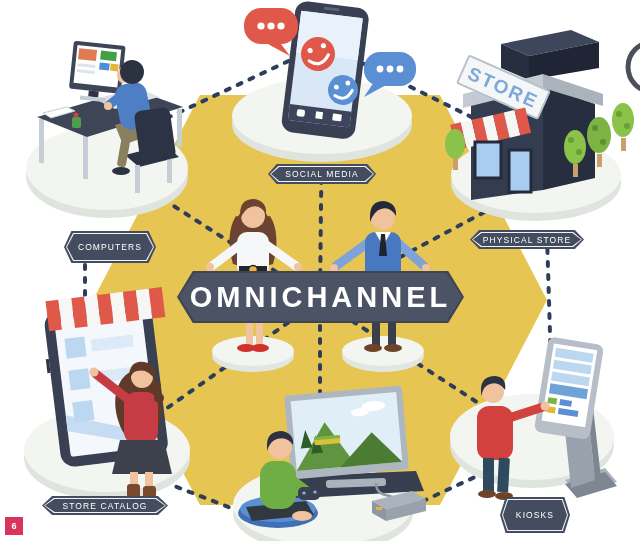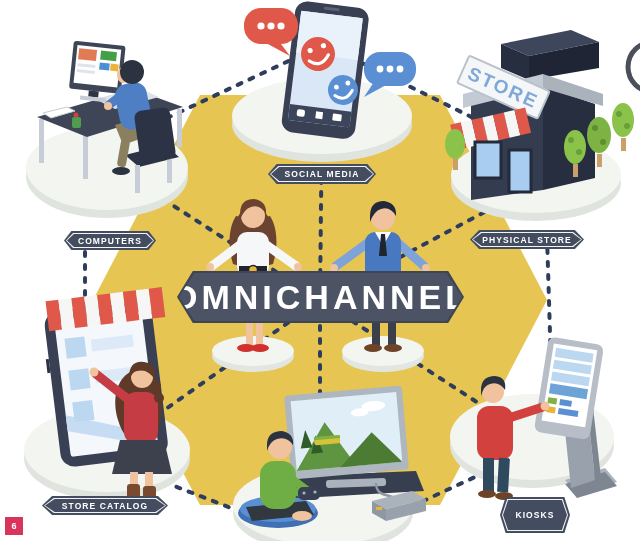--- a/index.html
+++ b/index.html
@@ -10,29 +10,29 @@
   .stage svg{position:absolute;left:0;top:0;}
   
   .badge{position:absolute;}
   .badge .b1{position:absolute;inset:0;background:#444d60;
     clip-path:polygon(0% 50%,8% 0%,92% 0%,100% 50%,92% 100%,8% 100%);}
   .badge .b2{position:absolute;inset:2px;background:#f4f5f2;
     clip-path:polygon(0% 50%,8% 0%,92% 0%,100% 50%,92% 100%,8% 100%);}
   .badge .b3{position:absolute;inset:3px;background:#444d60;
     clip-path:polygon(0% 50%,8% 0%,92% 0%,100% 50%,92% 100%,8% 100%);
     display:flex;align-items:center;justify-content:center;
-    color:#ffffff;font-size:8.5px;font-weight:bold;letter-spacing:1.1px;white-space:nowrap;}
+    color:#ffffff;font-size:8.5px;font-weight:normal;letter-spacing:1.1px;white-space:nowrap;}
   
   .banner{position:absolute;left:177px;top:271px;width:287px;height:52px;}
   .banner .edge{position:absolute;inset:0;background:#3d4556;
     clip-path:polygon(0% 50%,5.5% 0%,94.5% 0%,100% 50%,94.5% 100%,5.5% 100%);}
   .banner .core{position:absolute;inset:2px;background:#4b5365;
     clip-path:polygon(0% 50%,5.5% 0%,94.5% 0%,100% 50%,94.5% 100%,5.5% 100%);
     display:flex;align-items:center;justify-content:center;
-    color:#fff;font-size:34px;font-weight:bold;letter-spacing:4px;white-space:nowrap;}
+    color:#fff;font-size:29px;font-weight:bold;letter-spacing:4px;white-space:nowrap;}
   
   .page-badge{position:absolute;left:5px;top:517px;width:18px;height:18px;background:#d8345c;
     display:flex;align-items:center;justify-content:center;color:#fff;font-size:9px;font-weight:bold;}
 </style>
 </head>
 <body>
 
 <div class="stage">
 
 <svg width="640" height="541" viewBox="0 0 640 541">
@@ -343,21 +343,21 @@
 </svg>
 
 <div class="badge" style="left:268px;top:164px;width:108px;height:20px;">
   <div class="b1"></div>
   <div class="b2"></div>
   <div class="b3">
         <span>SOCIAL MEDIA</span>
       </div>
 </div>
 
-<div class="badge" style="left:64px;top:231px;width:92px;height:19px;text-align:center;">
+<div class="badge" style="left:64px;top:231px;width:92px;height:32px;text-align:center;">
   <div class="b1"></div>
   <div class="b2"></div>
   <div class="b3">
         <span>COMPUTERS</span>
       </div>
 </div>
 
 <div class="badge" style="left:470px;top:230px;width:114px;height:19px;">
   <div class="b1"></div>
   <div class="b2"></div>

